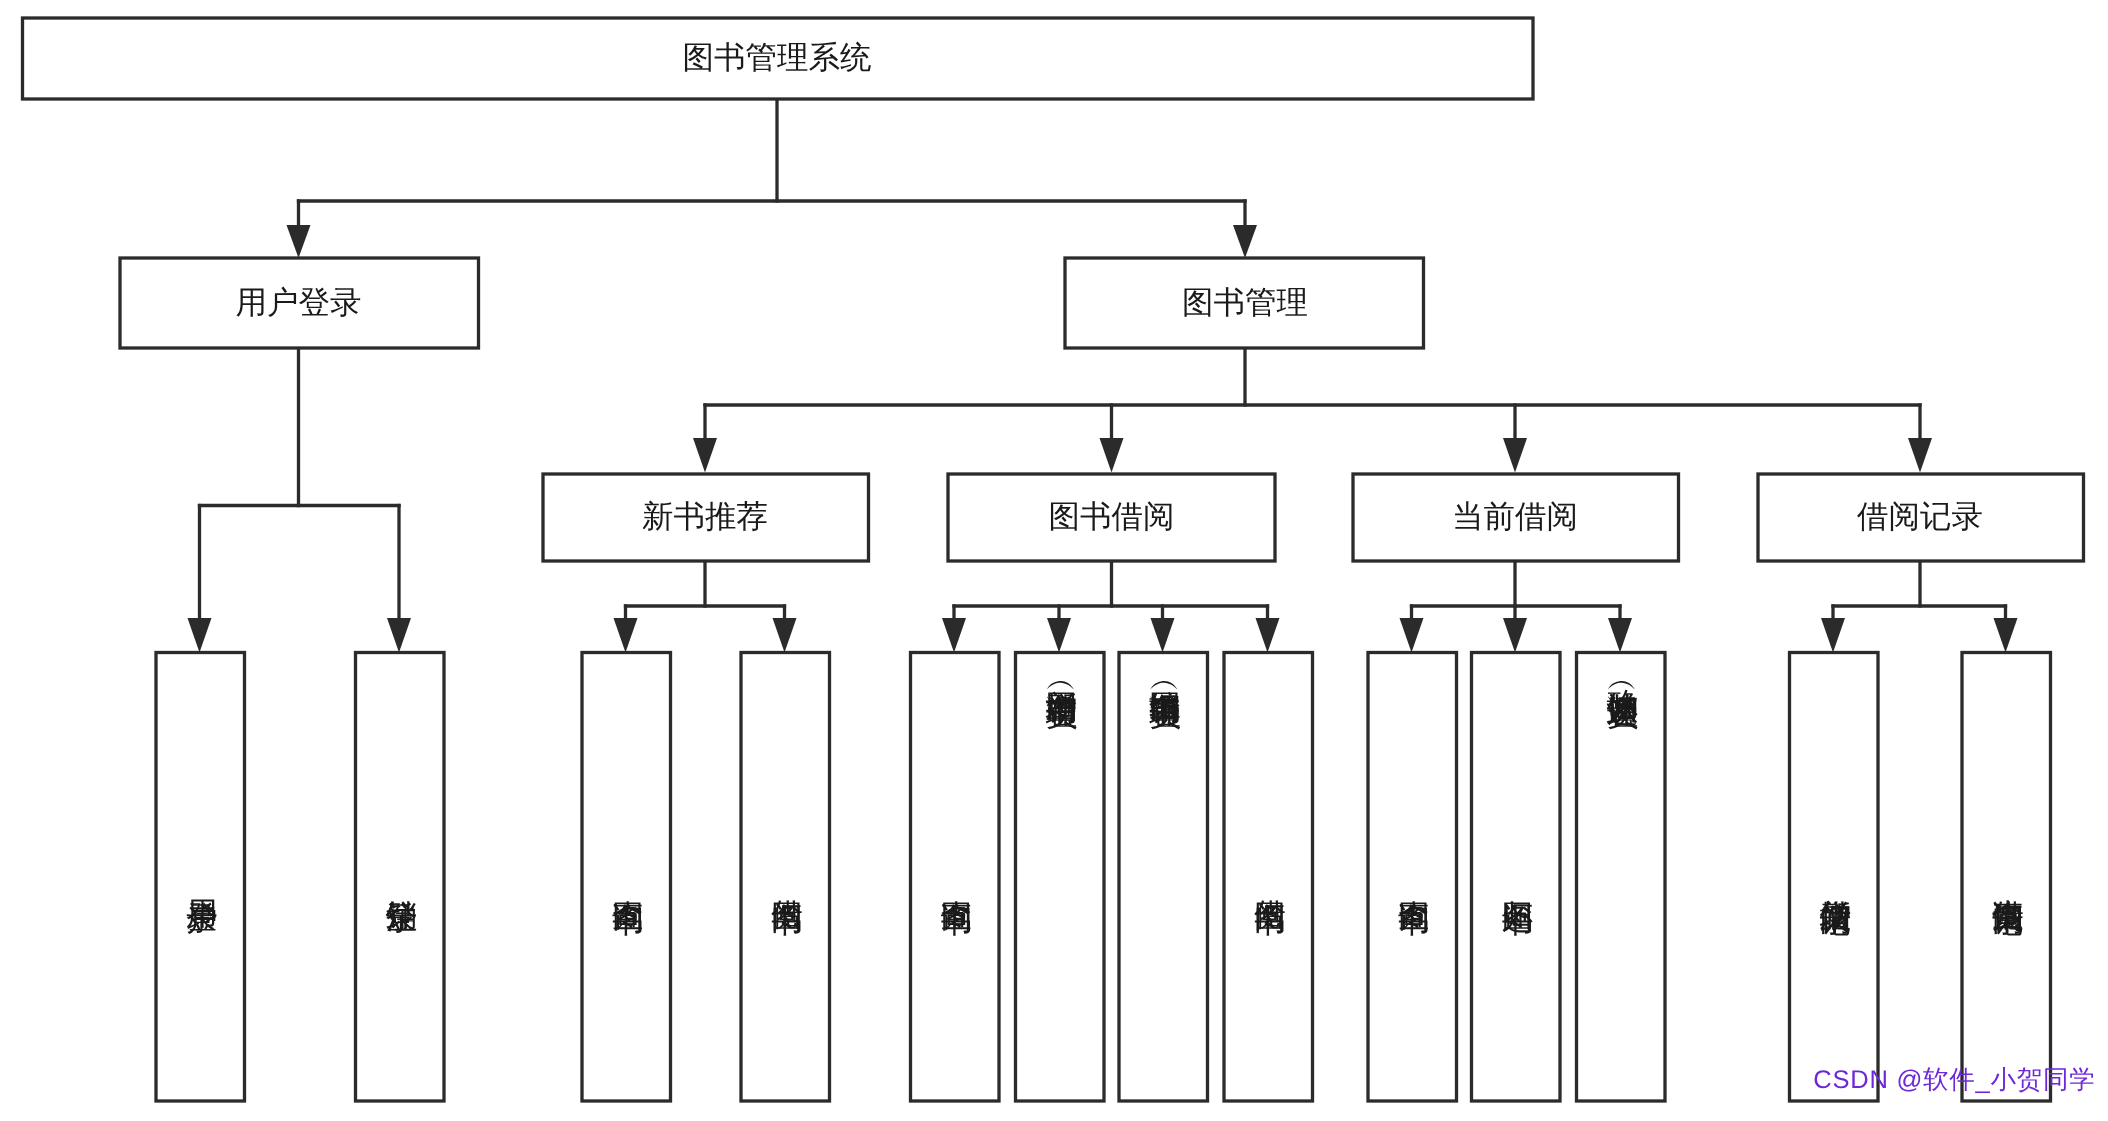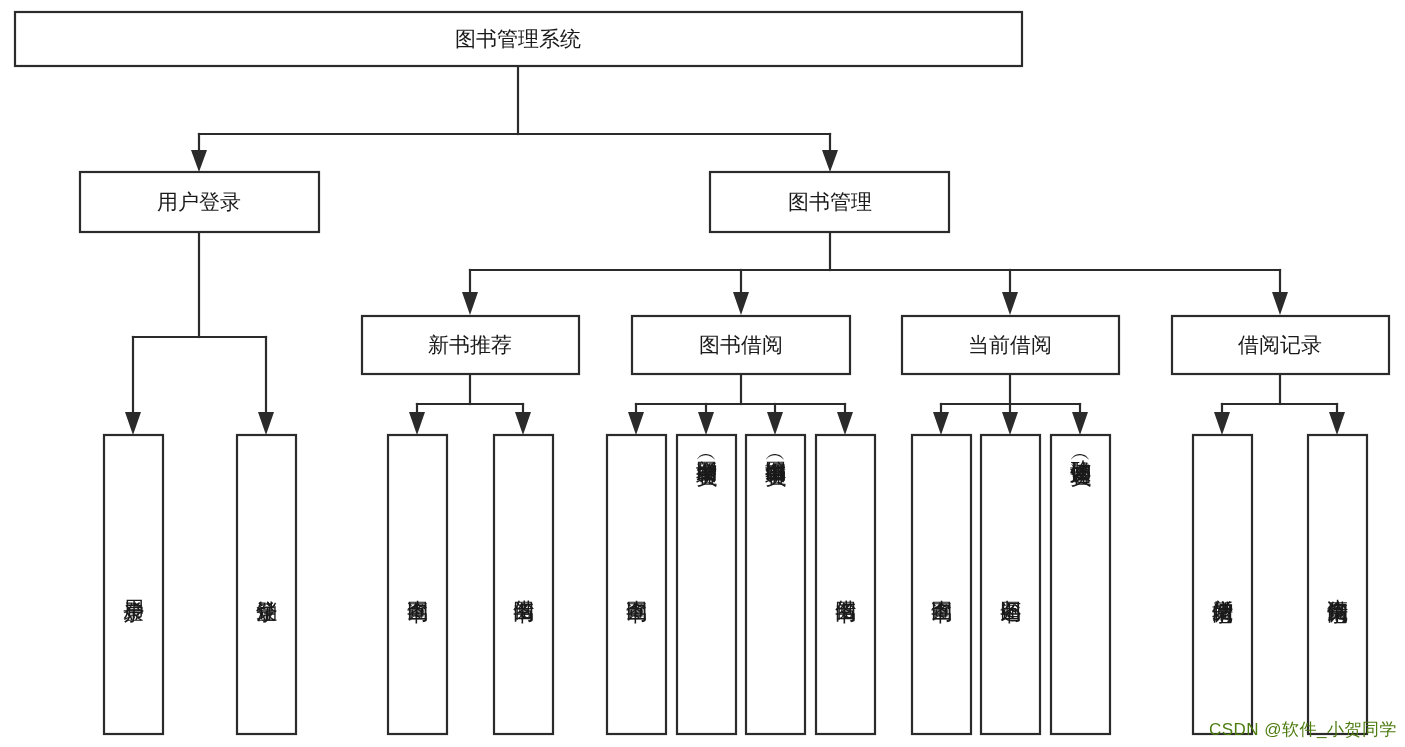--- a/index.html
+++ b/index.html
@@ -21,23 +21,23 @@
     font-family:"Liberation Sans","DejaVu Sans",sans-serif;
     font-size:21px;color:#1a1a1a;line-height:1.16;
     writing-mode:vertical-rl;text-orientation:upright;
     white-space:nowrap;letter-spacing:1px;
   }
   .vleaf{
     position:absolute;display:flex;align-items:center;justify-content:center;
     box-sizing:border-box;pointer-events:auto;
   }
   .watermark{
-    position:absolute;right:8px;bottom:6px;
-    font-family:"Liberation Sans","DejaVu Sans",sans-serif;
-    font-size:17px;color:#4d7c0f;white-space:nowrap;
+    position:absolute;right:8px;bottom:16px;
+    font-family:"Liberation Sans","DejaVu Sans",sans-serif;
+    font-size:17px;color:#6d28d9;white-space:nowrap;
     letter-spacing:0.5px;
   }
 </style>
 </head>
 <body>
 
 <svg id="diagram" viewBox="0 0 1405 747">
   <defs></defs>
 
   <g>

